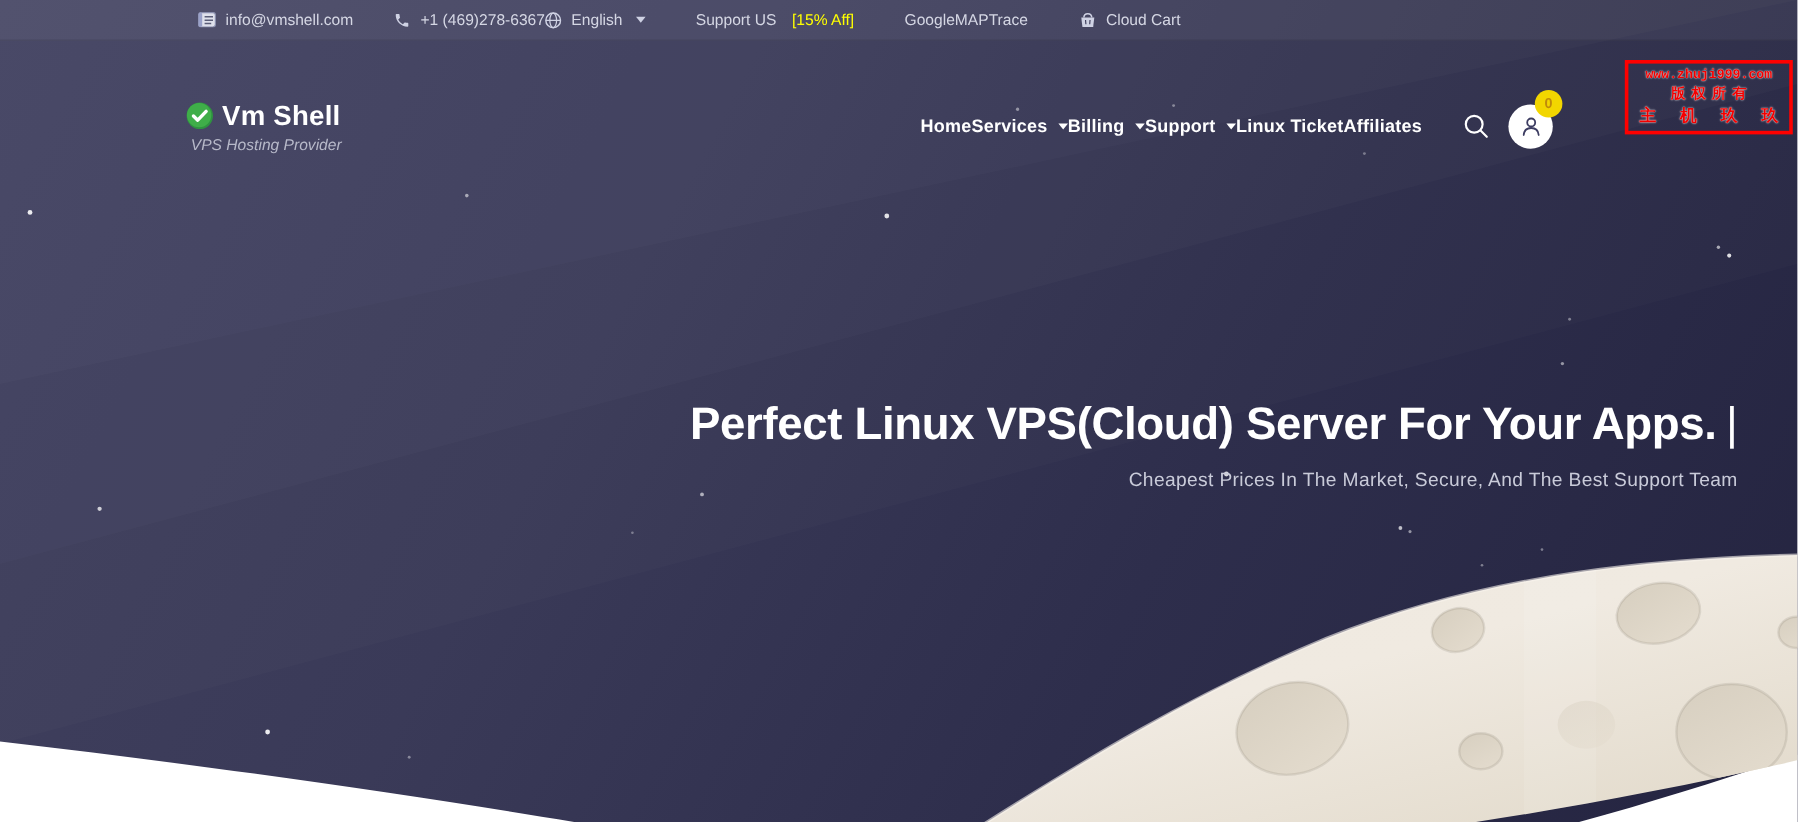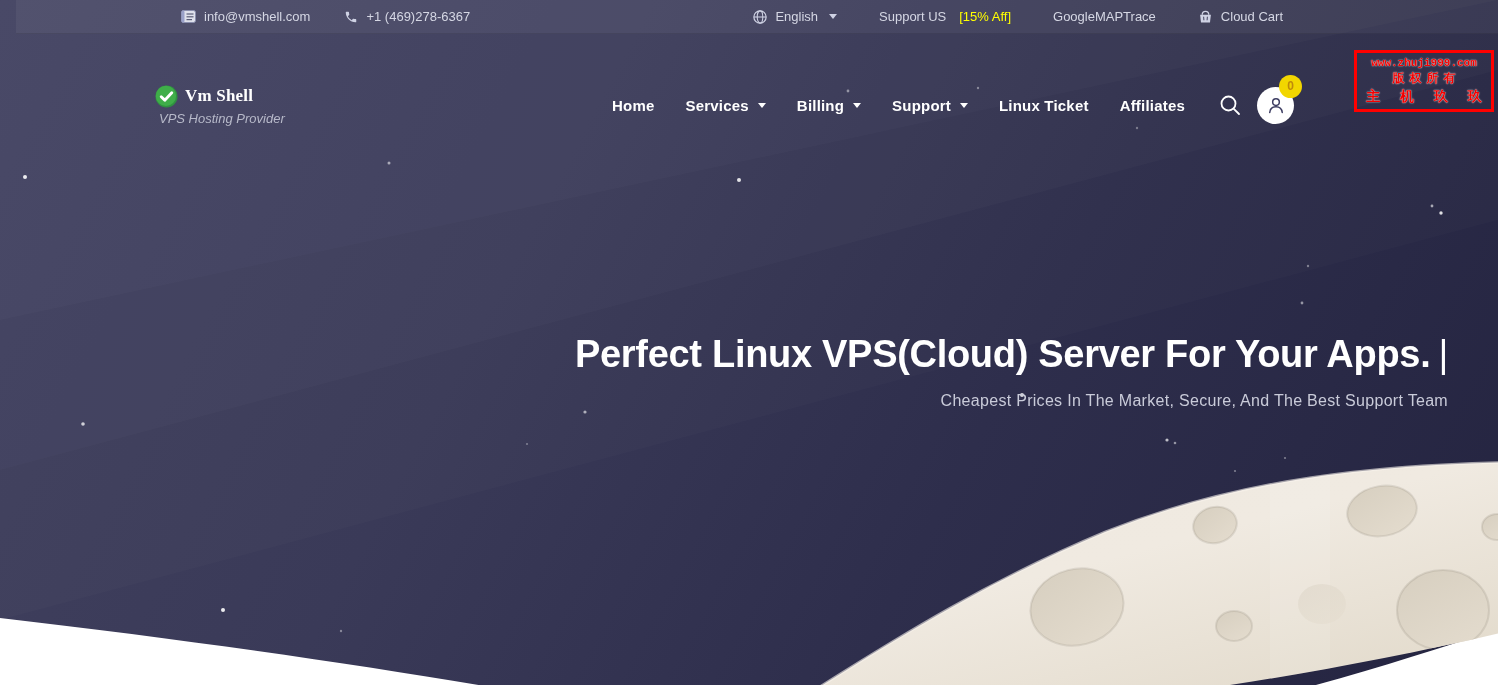--- a/index.html
+++ b/index.html
@@ -7,44 +7,44 @@
     position:relative;
     width:1498px;height:685px;
     overflow:hidden;
     background:linear-gradient(118deg,#41415f 0%,#3a3a58 35%,#2e2e4c 65%,#242440 100%);
     font-family:"Liberation Sans","DejaVu Sans",sans-serif;
   }
   .scene{position:absolute;inset:0;width:100%;height:100%;z-index:0;}
 
   
   .topbar{
-    position:absolute;top:0;left:16px;right:0;height:34px;z-index:5;
+    position:absolute;top:0;left:0;right:0;height:34px;z-index:5;
     background:rgba(255,255,255,0.05);
     border-bottom:1px solid rgba(0,0,0,0.10);
-    display:flex;align-items:center;justify-content:space-between;
+    display:flex;align-items:center;justify-content:flex-start;
     padding:0 215px 0 165px;box-sizing:border-box;
     font-size:13px;color:#d5d7e4;
   }
   .tb-group{display:flex;align-items:center;gap:34px;}
   .tb-item{display:flex;align-items:center;gap:8px;white-space:nowrap;cursor:pointer;}
   .tb-item svg{display:block;}
   .offer{color:#ffff00;margin-left:5px;}
   .caret{width:0;height:0;border-left:4px solid transparent;border-right:4px solid transparent;border-top:5px solid #cfd2e4;margin-left:3px;}
 
   
   .header{
     position:absolute;top:68px;left:0;right:0;height:74px;z-index:5;
     display:flex;align-items:center;
     padding:0 204px 0 155px;box-sizing:border-box;
   }
   .logo{display:flex;flex-direction:column;cursor:pointer;}
   .logo-row{display:flex;align-items:center;gap:7px;}
-  .brand{font-size:17px;font-weight:bold;color:#ffffff;letter-spacing:.2px;font-family:Liberation Serif, serif;}
+  .brand{font-size:23px;font-weight:bold;color:#ffffff;letter-spacing:.2px;}
   .tagline{font-size:13px;color:#b7b9c9;margin-top:3px;margin-left:4px;font-style:italic;}
-  .nav{margin-left:auto;display:flex;align-items:center;gap:31px;text-align:center;}
+  .nav{margin-left:auto;display:flex;align-items:center;text-align:center;}
   .nav-item{display:flex;align-items:center;gap:6px;color:#ffffff;font-size:15px;font-weight:bold;letter-spacing:.2px;cursor:pointer;white-space:nowrap;}
   .nav-item .caret{border-top-color:#ffffff;}
   .search-btn{margin-left:34px;cursor:pointer;display:flex;align-items:center;}
   .avatar{position:relative;margin-left:16px;width:37px;height:37px;border-radius:50%;background:#ffffff;display:flex;align-items:center;justify-content:center;cursor:pointer;}
   .badge{
     position:absolute;top:-12px;right:-8px;width:23px;height:23px;border-radius:50%;
     background:#f2d600;color:#bf8a0a;font-size:12px;font-weight:bold;
     display:flex;align-items:center;justify-content:center;
   }
 

